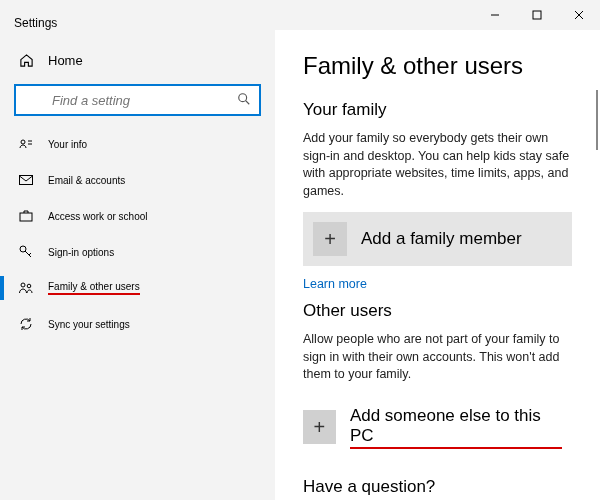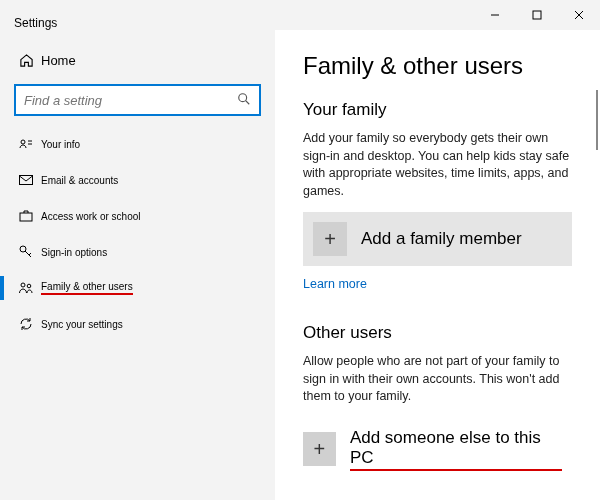--- a/index.html
+++ b/index.html
@@ -32,37 +32,38 @@
   .sidebar {
     width: 275px;
     background: #f3f3f3;
     padding: 12px 0 0 0;
     overflow: hidden;
   }
   .home-row, .nav-item {
     display: flex; align-items: center;
     height: 36px;
     padding-left: 18px;
-    gap: 7px;
+    gap: 14px;
     cursor: pointer;
     position: relative;
   }
   .icon { width: 16px; display: flex; align-items: center; justify-content: center; }
   .search-wrap { padding: 6px 14px 10px 14px; }
   .search {
     display: flex; align-items: center;
     border: 2px solid #0078d4;
     background: #fff;
     height: 32px;
     padding: 0 8px;
   }
   .search input {
     flex: 1; border: none; outline: none;
     font-size: 13px; font-style: italic; color: #888;
     background: transparent;
+    margin-left: 28px;
   }
   .search-icon { color: #555; font-size: 13px; }
   .section-header {
     padding: 8px 18px 12px 18px;
     font-weight: 600; font-size: 13px;
   }
   .nav-item .label { font-size: 10px; }
   .nav-item.selected::before {
     content: ""; position: absolute; left: 0; top: 6px; bottom: 6px;
     width: 4px; background: #0078d4;
@@ -88,21 +89,21 @@
     margin-bottom: 10px;
   }
   .add-tile.plain { background: transparent; padding-left: 0; }
   .plus-box {
     width: 34px; height: 34px;
     background: #d0d0d0;
     display: flex; align-items: center; justify-content: center;
     font-size: 20px; color: #333;
   }
   .add-tile .add-label { font-size: 17px; }
-  .link { color: #0067c0; font-size: 12.5px; cursor: pointer; display: inline-block; margin-bottom: 22px; }
+  .link { color: #0067c0; font-size: 12.5px; cursor: pointer; display: inline-block; }
   .scroll-indicator {
     position: absolute; right: 2px; top: 60px; width: 2px; height: 60px;
     background: #888;
   }
 </style>
 </head>
 <body>
 
 <div class="titlebar">
   <span class="title">Settings</span>

